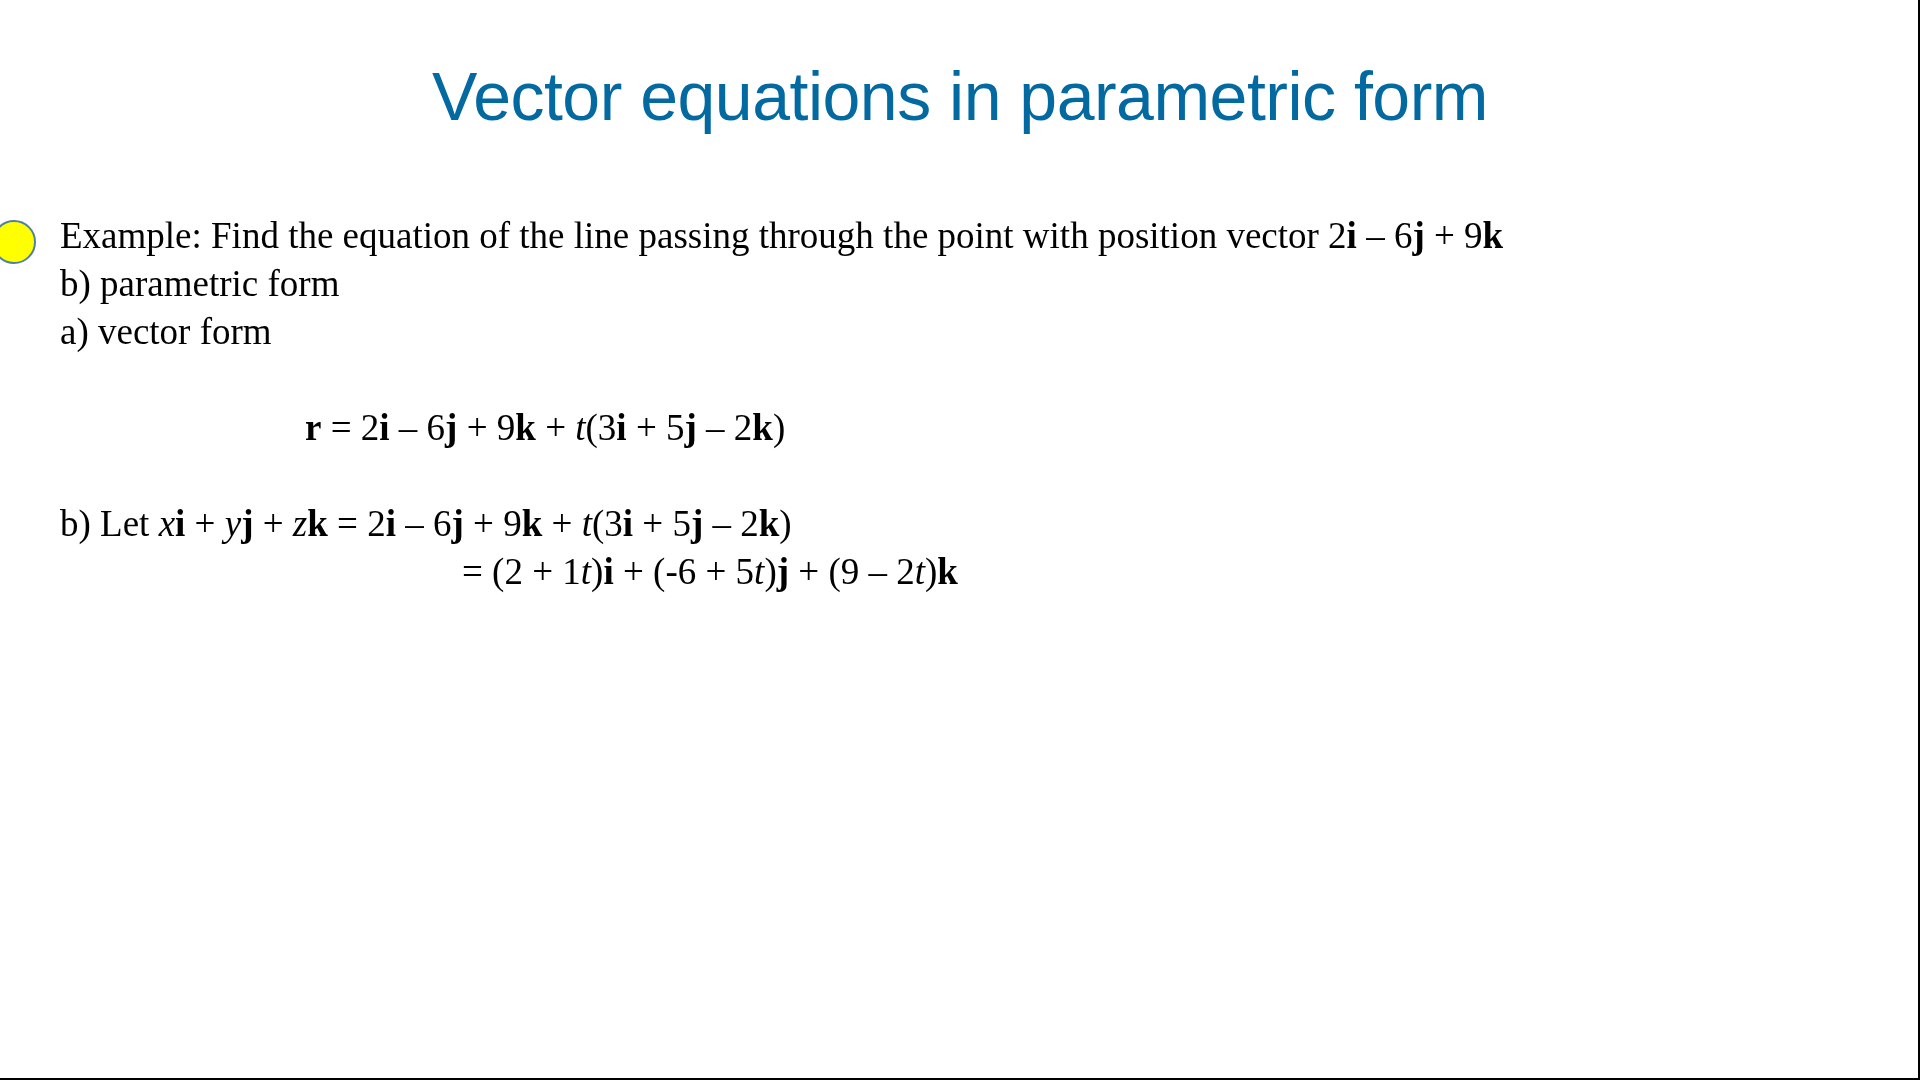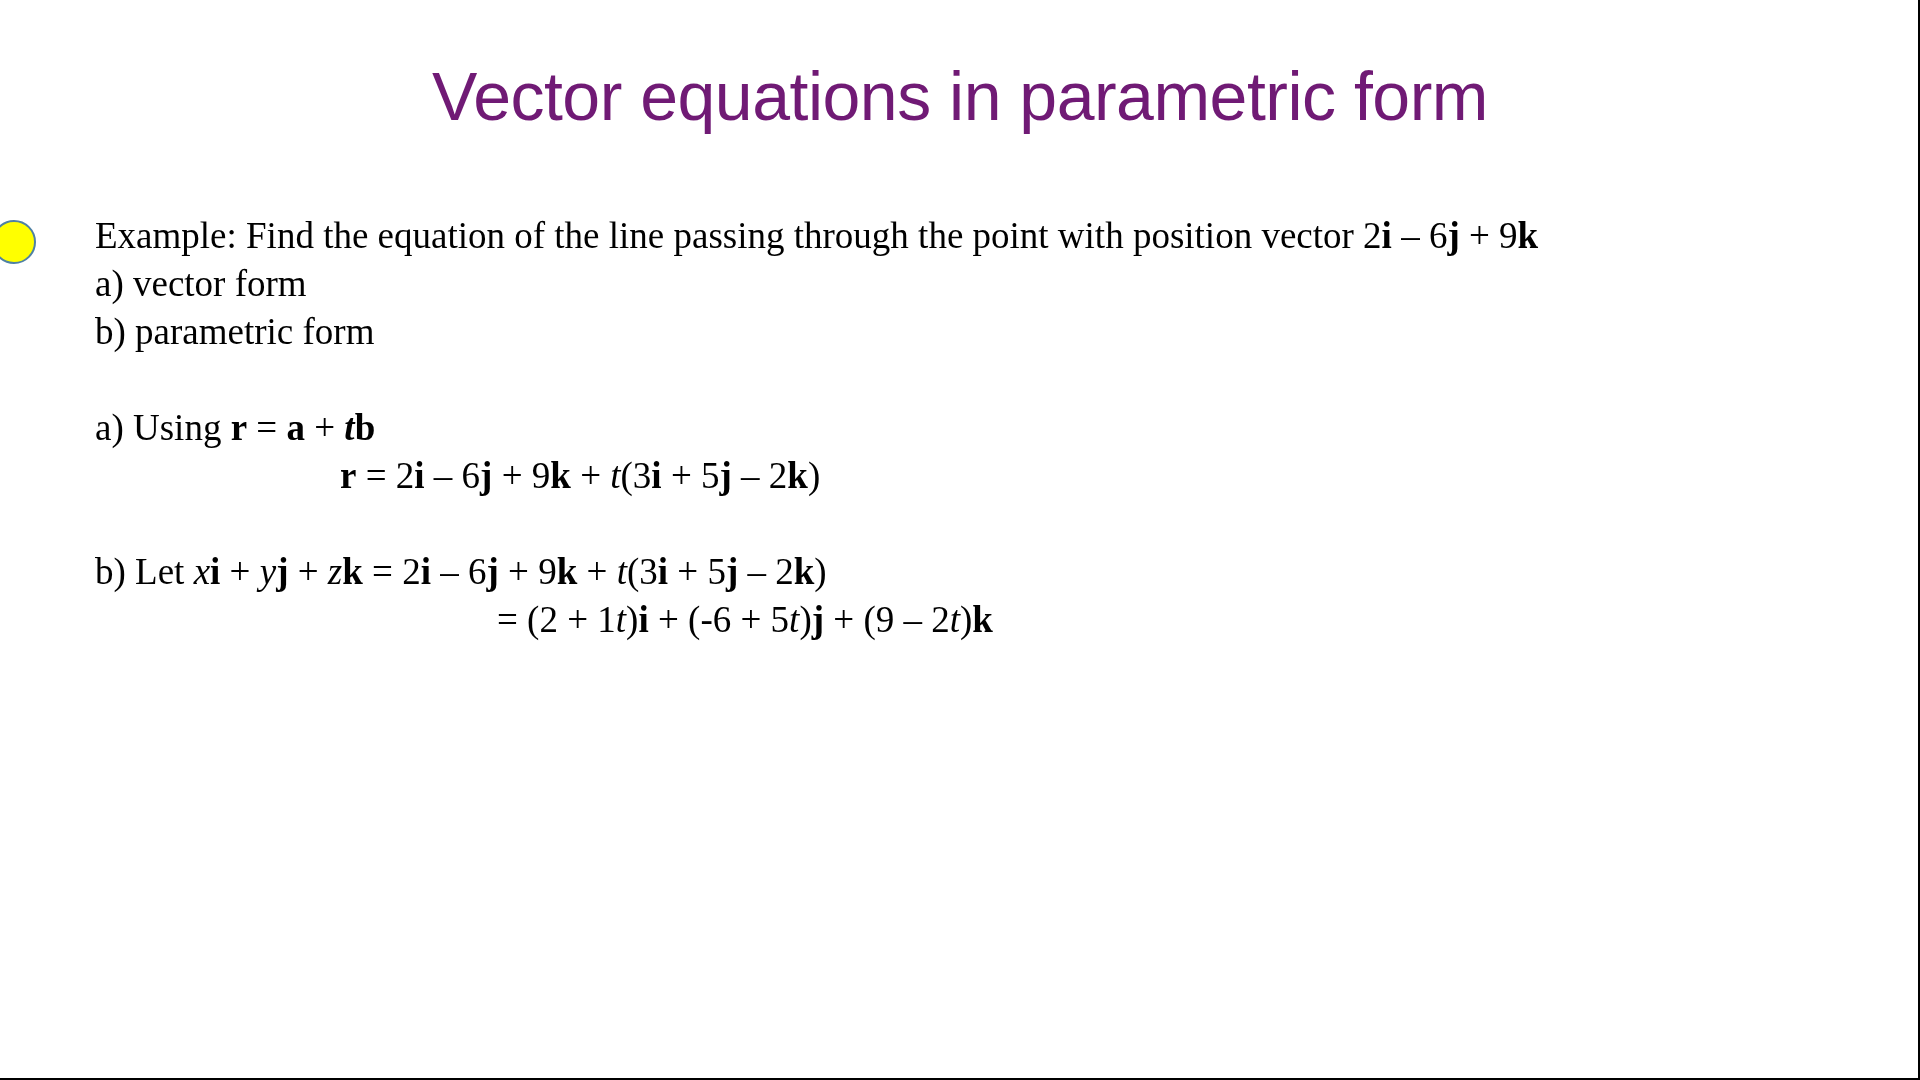--- a/index.html
+++ b/index.html
@@ -34,37 +34,37 @@
     top: 62px;
     width: 1920px;
     text-align: center;
   }
   .title-text {
     font-family: "Liberation Sans", sans-serif;
     font-size: 68px;
     font-weight: 400;
     line-height: 1.0;
     letter-spacing: -0.5px;
-    color: #701a75;
+    color: #0369a1;
     white-space: nowrap;
   }
 
   
   .body-area {
     position: absolute;
     left: 0;
     top: 212px;
     width: 1830px;
     font-size: 37px;
     line-height: 48px;
   }
 
   .para {
     position: relative;
-    padding-left: 95px;
+    padding-left: 60px;
     white-space: nowrap;
   }
 
   .bullet-icon {
     position: absolute;
     left: -8px;
     top: 8px;
     width: 44px;
     height: 44px;
     border-radius: 50%;
@@ -96,26 +96,25 @@
   </div>
 
   <div class="body-area">
 
     <div class="para">
       <span class="bullet-icon"></span>
 
       <div class="line"><span>Example: Find the equation of the line passing through the point with position vector 2</span><b>i</b><span> – 6</span><b>j</b><span> + 9</span><b>k</b></div>
 
 
+      <div class="line">b) parametric form</div>
       <div class="line">a) vector form</div>
-      <div class="line">b) parametric form</div>
 
       <div class="spacer-sm"></div>
 
-      <div class="line"><span>a) Using </span><b>r</b><span> = </span><b>a</b><span> + </span><span class="bi">t</span><b>b</b></div>
 
       <div class="line indent-eq1"><b>r</b><span> = 2</span><b>i</b><span> – 6</span><b>j</b><span> + 9</span><b>k</b><span> + </span><i>t</i><span>(3</span><b>i</b><span> + 5</span><b>j</b><span> – 2</span><b>k</b><span>)</span></div>
 
       <div class="spacer-sm"></div>
 
       <div class="line"><span>b) Let </span><i>x</i><b>i</b><span> + </span><i>y</i><b>j</b><span> + </span><i>z</i><b>k</b><span> = 2</span><b>i</b><span> – 6</span><b>j</b><span> + 9</span><b>k</b><span> + </span><i>t</i><span>(3</span><b>i</b><span> + 5</span><b>j</b><span> – 2</span><b>k</b><span>)</span></div>
 
       <div class="line indent-eq2"><span>= (2 + 1</span><i>t</i><span>)</span><b>i</b><span> + (-6 + 5</span><i>t</i><span>)</span><b>j</b><span> + (9 – 2</span><i>t</i><span>)</span><b>k</b></div>
 
       <div class="spacer-sm"></div>

